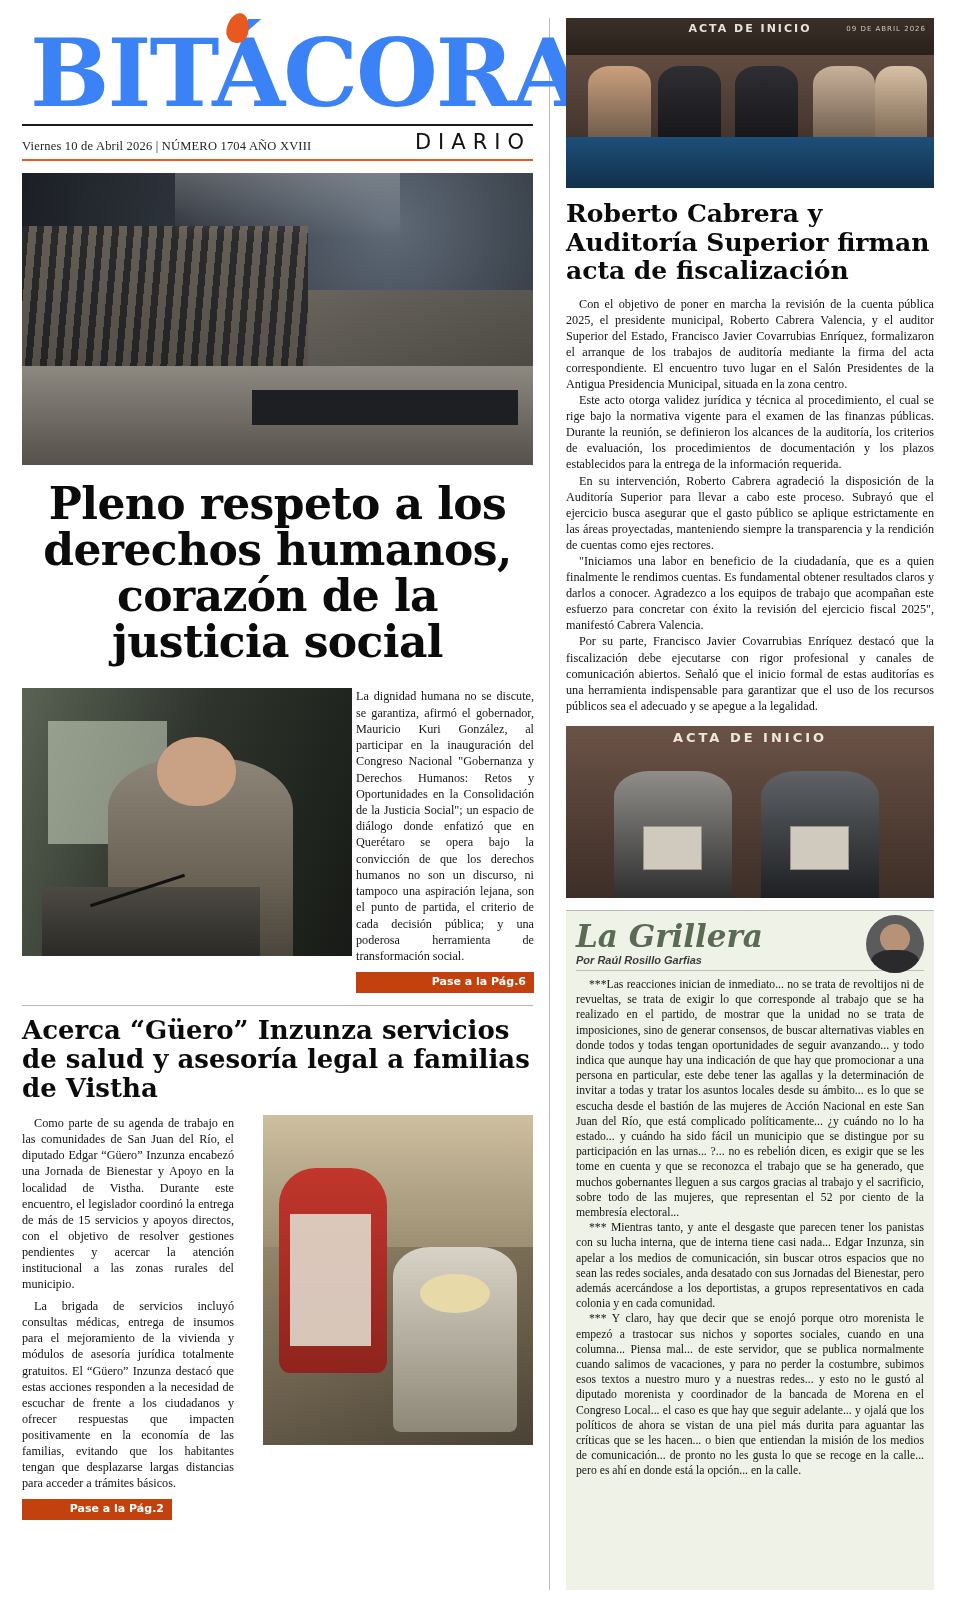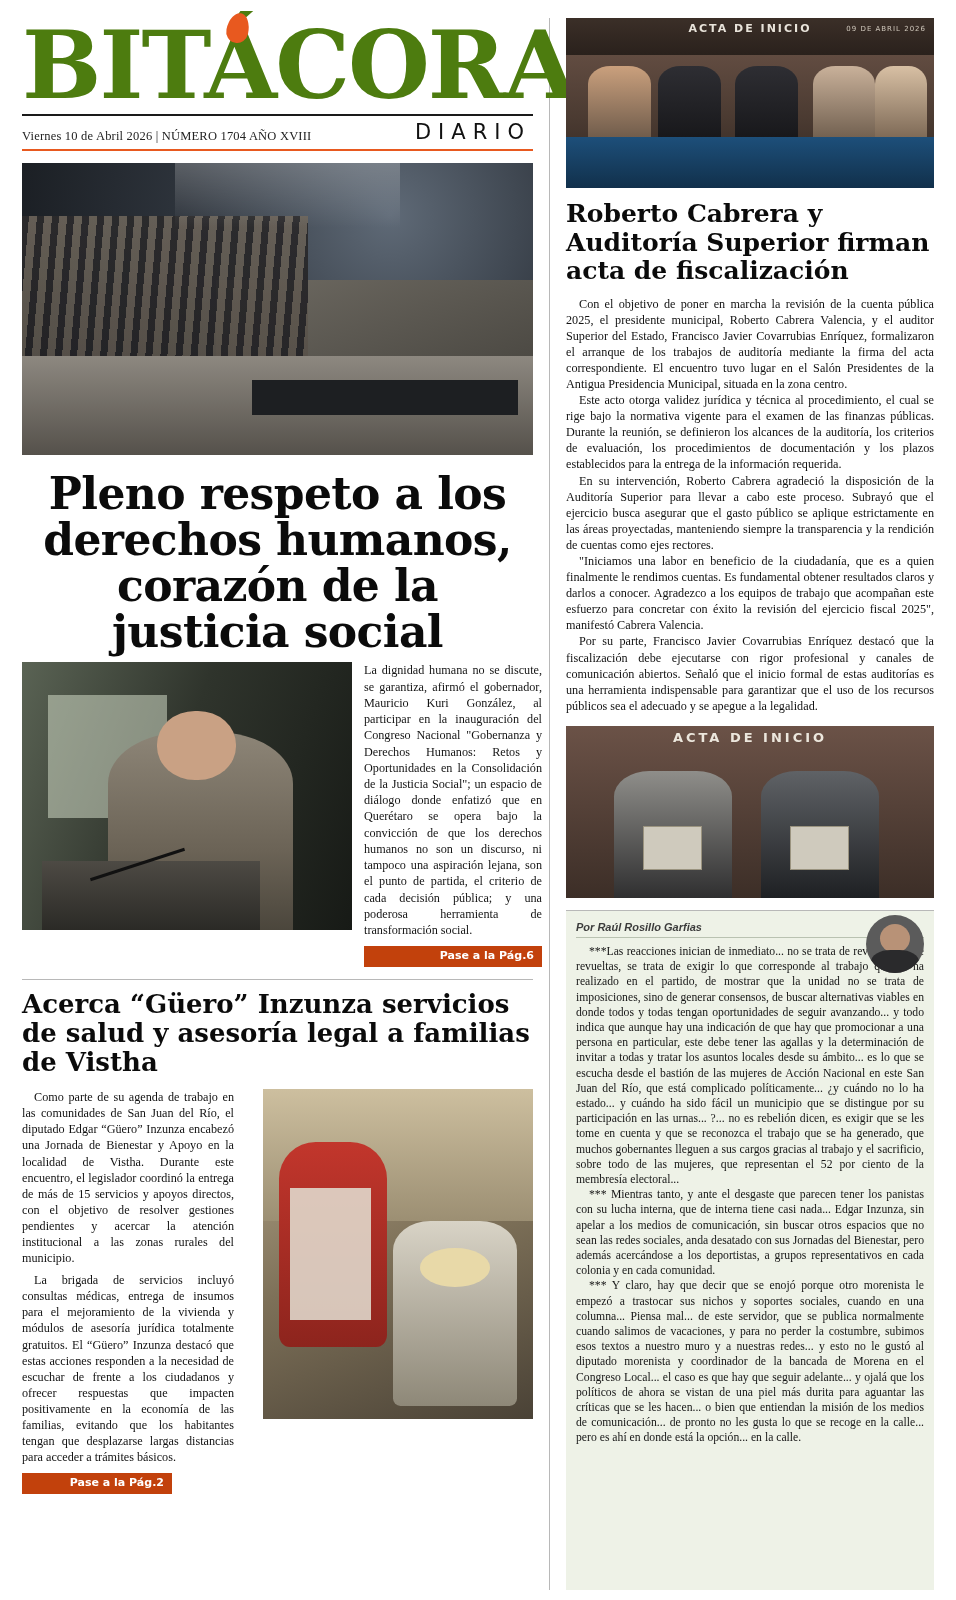--- a/index.html
+++ b/index.html
@@ -33,22 +33,22 @@
   .masthead {
     position: relative;
     margin: 4px 0 0 0;
   }
   .masthead-title {
     font-family: "DejaVu Serif", serif;
     font-weight: 700;
     font-size: 94px;
     line-height: 0.92;
     letter-spacing: -2px;
-    margin: 0;
-    color: #4d7c0f;
+    margin: 8px;
+    color: #3b82f6;
   }
   .accent-drop {
     position: absolute;
     left: 205px;
     top: -9px;
     width: 22px;
     height: 30px;
     background: #e8591f;
     border-radius: 50% 50% 48% 48% / 62% 62% 38% 38%;
     transform: rotate(12deg);
@@ -126,22 +126,22 @@
     font-size: 44px;
     line-height: 1.04;
     letter-spacing: -0.6px;
     margin: 16px 0 0 0;
     text-align: center;
     color: #0b0b0b;
   }
 
   .lead-body {
     display: flex;
-    gap: 12px;
-    margin-top: 8px;
+    gap: 4px;
+    margin-top: 24px;
   }
   .portrait {
     width: 330px;
     height: 268px;
     position: relative;
     overflow: hidden;
     background: #3a3d38;
     flex: none;
   }
   .portrait .bg {
@@ -513,20 +513,25 @@
       <div class="m m2"></div>
       <div class="doc doc1"></div>
       <div class="doc doc2"></div>
     </div>
 
     <div class="grillera">
       <div class="avatar">
         <div class="face"></div>
         <div class="body"></div>
       </div>
+      <div class="grillera-head">
+        <div>
+          <div class="grillera-title">La Grillera</div>
+        </div>
+      </div>
       <div class="grillera-by">Por Raúl Rosillo Garfias</div>
       <div class="grillera-rule"></div>
       <div class="grillera-text">
         <p>***Las reacciones inician de inmediato... no se trata de revoltijos ni de revueltas, se trata de exigir lo que corresponde al trabajo que se ha realizado en el partido, de mostrar que la unidad no se trata de imposiciones, sino de generar consensos, de buscar alternativas viables en donde todos y todas tengan oportunidades de seguir avanzando... y todo indica que aunque hay una indicación de que hay que promocionar a una persona en particular, este debe tener las agallas y la determinación de invitar a todas y tratar los asuntos locales desde su ámbito... es lo que se escucha desde el bastión de las mujeres de Acción Nacional en este San Juan del Río, que está complicado políticamente... ¿y cuándo no lo ha estado... y cuándo ha sido fácil un municipio que se distingue por su participación en las urnas... ?... no es rebelión dicen, es exigir que se les tome en cuenta y que se reconozca el trabajo que se ha generado, que muchos gobernantes lleguen a sus cargos gracias al trabajo y el sacrificio, sobre todo de las mujeres, que representan el 52 por ciento de la membresía electoral...</p>
         <p>*** Mientras tanto, y ante el desgaste que parecen tener los panistas con su lucha interna, que de interna tiene casi nada... Edgar Inzunza, sin apelar a los medios de comunicación, sin buscar otros espacios que no sean las redes sociales, anda desatado con sus Jornadas del Bienestar, pero además acercándose a los deportistas, a grupos representativos en cada colonia y en cada comunidad.</p>
         <p>*** Y claro, hay que decir que se enojó porque otro morenista le empezó a trastocar sus nichos y soportes sociales, cuando en una columna... Piensa mal... de este servidor, que se publica normalmente cuando salimos de vacaciones, y para no perder la costumbre, subimos esos textos a nuestro muro y a nuestras redes... y esto no le gustó al diputado morenista y coordinador de la bancada de Morena en el Congreso Local... el caso es que hay que seguir adelante... y ojalá que los políticos de ahora se vistan de una piel más durita para aguantar las críticas que se les hacen... o bien que entiendan la misión de los medios de comunicación... de pronto no les gusta lo que se recoge en la calle... pero es ahí en donde está la opción... en la calle.</p>
       </div>
     </div>
 
   </div>

